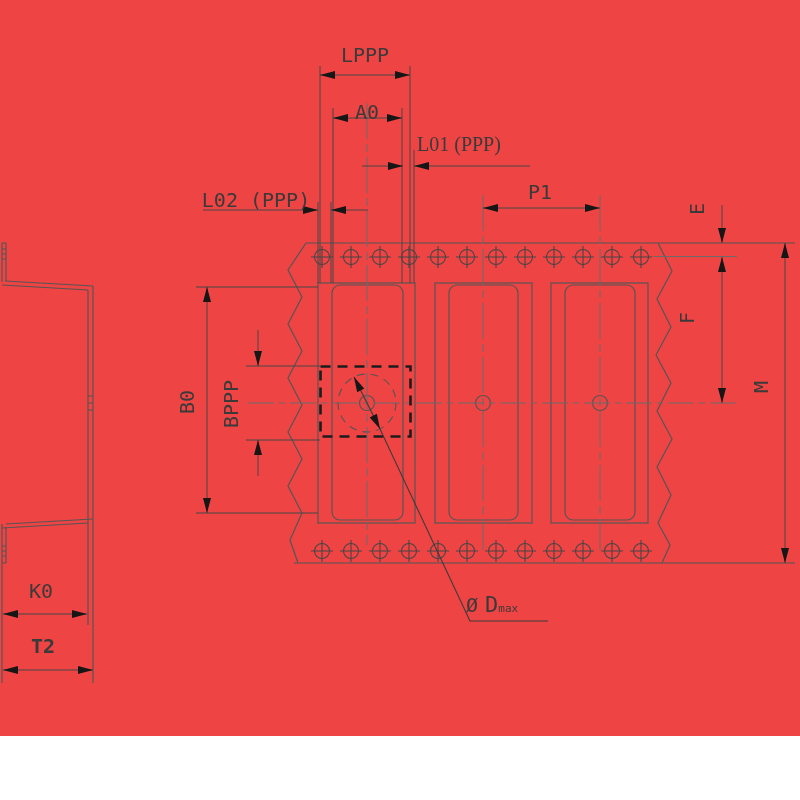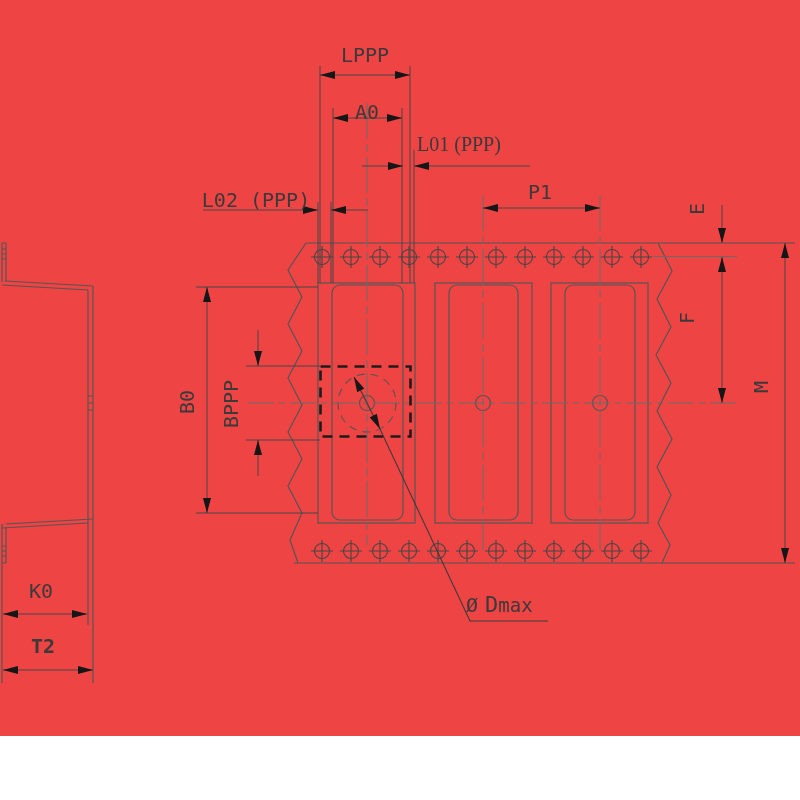--- a/index.html
+++ b/index.html
@@ -14,21 +14,21 @@
     transform:translate(-50%,-50%);
   }
   .dim-label.rot{transform:translate(-50%,-50%) rotate(-90deg);}
   .dim-label.left-anchor{transform:translate(0,-50%);font-family:Liberation Serif, serif;}
   .dmax-label{
     position:absolute;left:466px;top:592px;color:#3a3a3a;white-space:nowrap;
     font-family:"DejaVu Sans Mono",monospace;
   }
   .dmax-label .sym{font-size:20px;margin-right:7px;}
   .dmax-label .big{font-size:22px;}
-  .dmax-label .sub{font-size:19px;}
+  .dmax-label .sub{font-size:11px;}
   .direction-label{
     position:absolute;left:427px;top:739px;transform:translate(-50%,-50%);
     font-family:"Liberation Sans","DejaVu Sans",sans-serif;
     font-size:23px;font-weight:bold;letter-spacing:2.5px;color:#161616;white-space:nowrap;
   }
 </style>
 </head>
 <body>
 
 <div class="canvas">

